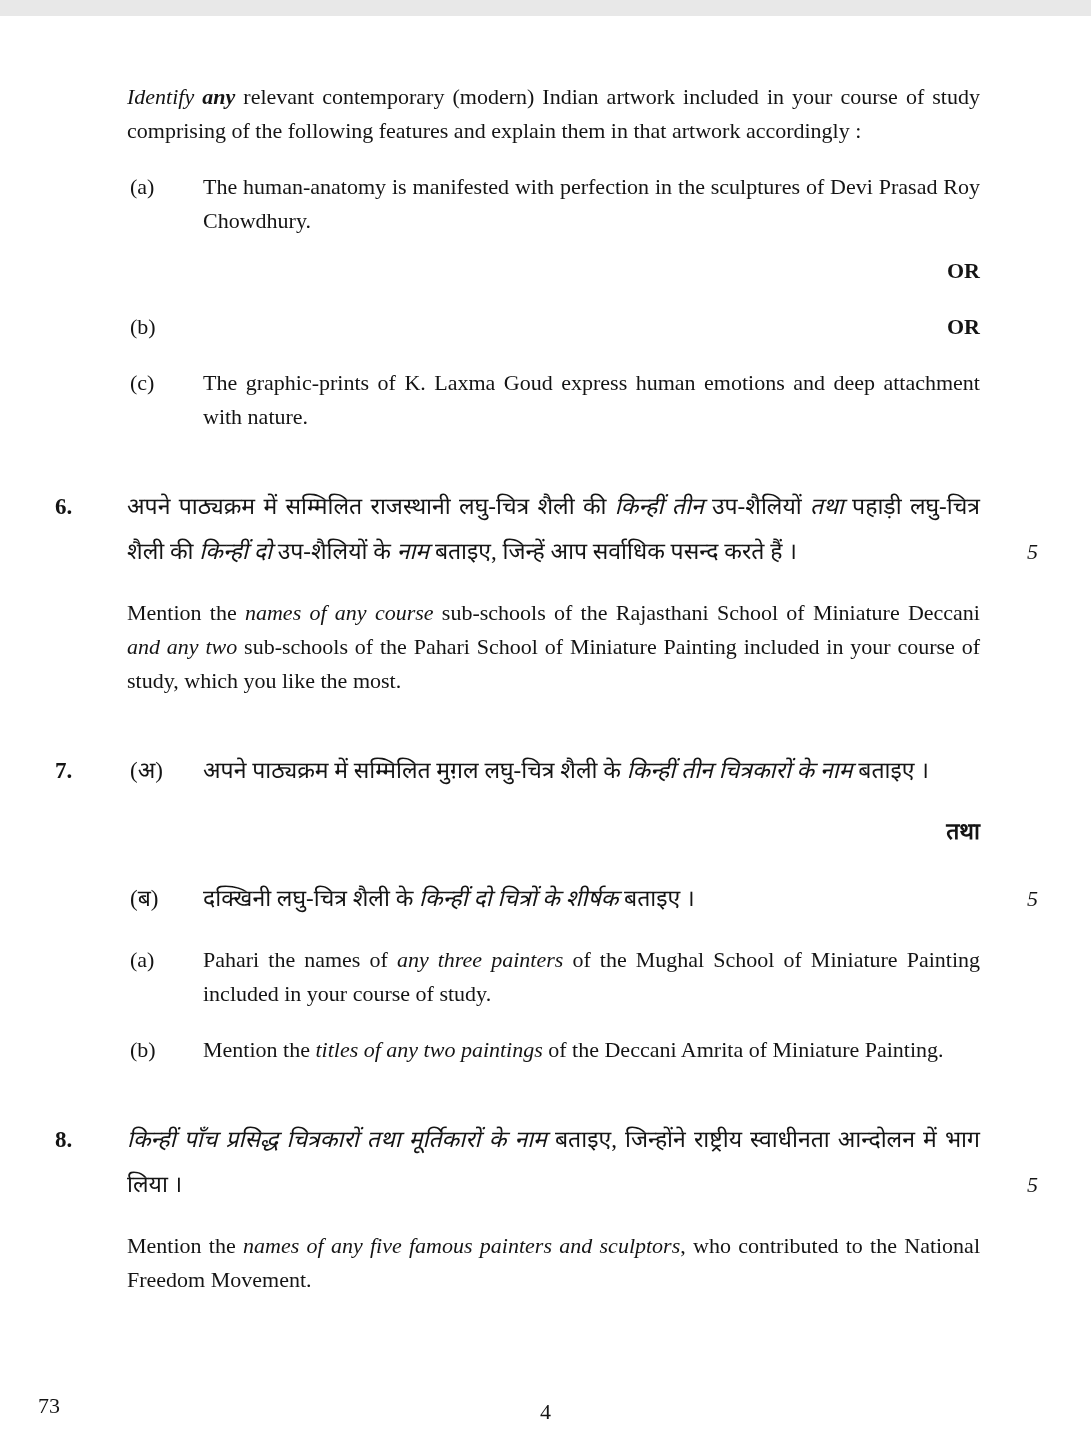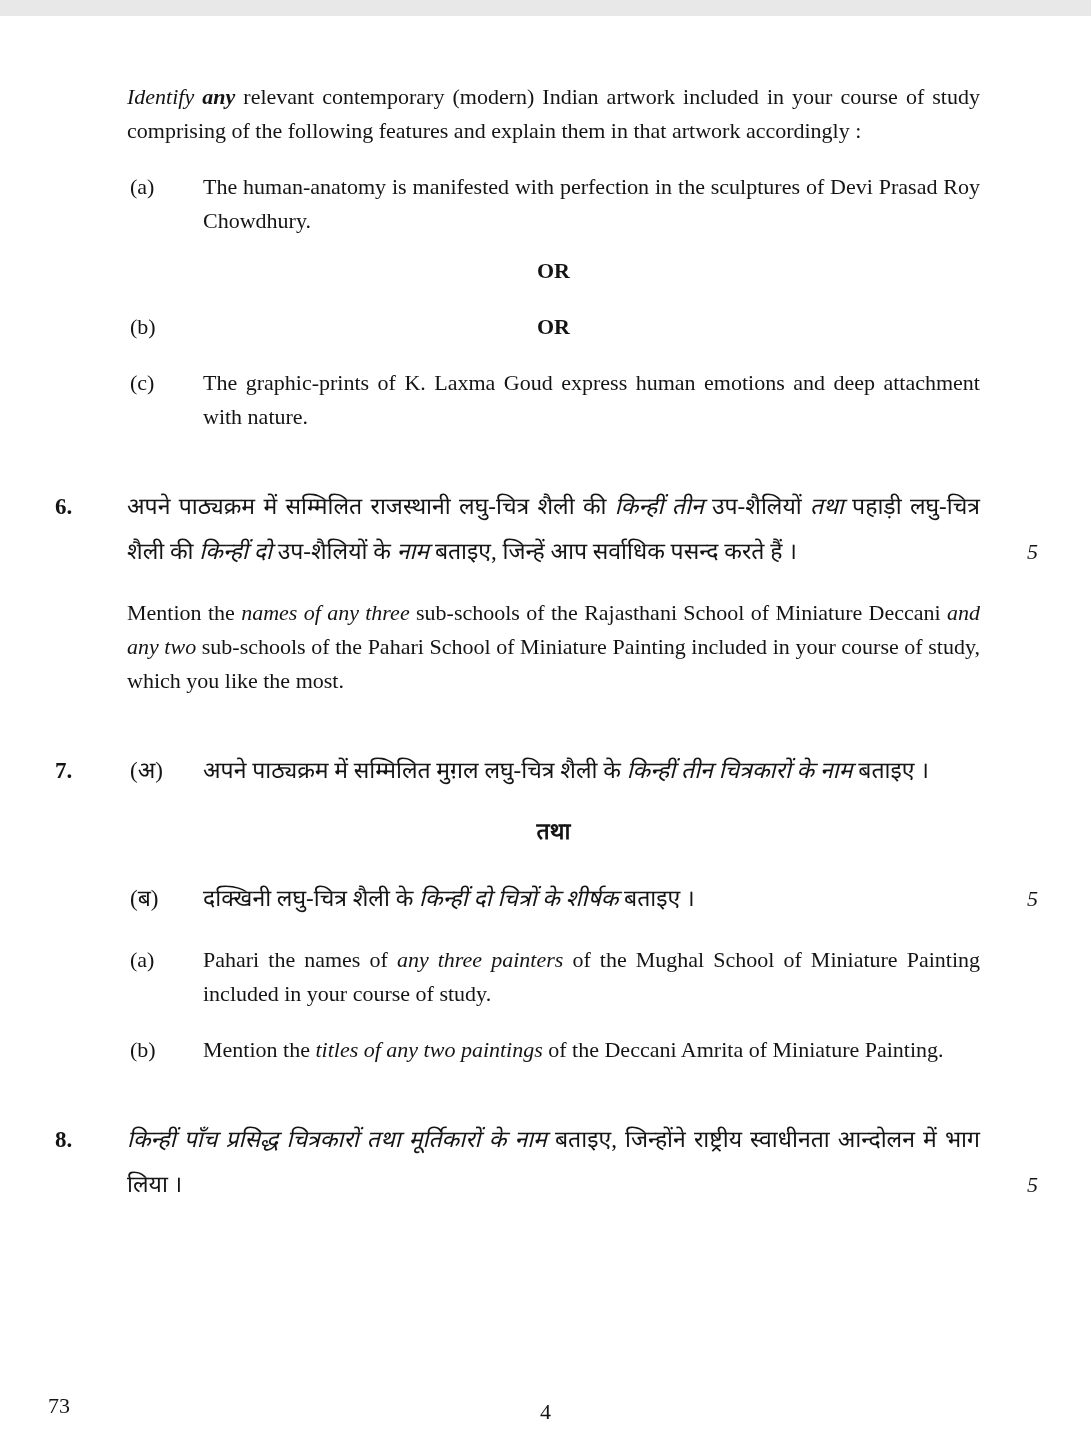--- a/index.html
+++ b/index.html
@@ -21,21 +21,21 @@
     top:64px;
     width:853px;
   }
   .block{
     position:relative;
     text-align:justify;
     margin-top:22px;
   }
   .content > .block:first-child{margin-top:0;}
   .block.center{
-    text-align:center;
+    text-align:right;
     margin-top:16px;
     font-weight:bold;
   }
   .block.has-num{margin-top:50px;}
   .block.hi{
     font-size:23px;
     line-height:45px;
   }
   .num{
     position:absolute;
@@ -55,21 +55,21 @@
     right:-58px;
     bottom:5px;
     font-style:italic;
     font-size:22px;
     line-height:34px;
   }
   .b{font-weight:bold;}
   .i{font-style:italic;}
   .footer-left{
     position:absolute;
-    left:48px;
+    left:38px;
     bottom:38px;
     font-size:22px;
   }
   .footer-center{
     position:absolute;
     left:0;
     right:0;
     bottom:32px;
     text-align:center;
     font-size:22px;
@@ -80,23 +80,24 @@
 
 <div class="page">
   <div class="content" id="doc">
       <div class="block para"><span class="i">Identify </span><span class="b i">any</span><span> relevant contemporary (modern) Indian artwork included in your course of study comprising of the following features and explain them in that artwork accordingly :</span></div>
       <div class="block sub"><span class="sub-label">(a)</span><span>The human-anatomy is manifested with perfection in the sculptures of Devi Prasad Roy Chowdhury.</span></div>
       <div class="block center"><span class="b">OR</span></div>
       <div class="block sub"><span class="sub-label">(b)</span></div>
       <div class="block center"><span class="b">OR</span></div>
       <div class="block sub"><span class="sub-label">(c)</span><span>The graphic-prints of K. Laxma Goud express human emotions and deep attachment with nature.</span></div>
       <div class="block para hi has-num"><span class="num">6.</span><span>अपने पाठ्यक्रम में सम्मिलित राजस्थानी लघु-चित्र शैली की </span><span class="i">किन्हीं तीन</span><span> उप-शैलियों </span><span class="i">तथा</span><span> पहाड़ी लघु-चित्र शैली की </span><span class="i">किन्हीं दो</span><span> उप-शैलियों के </span><span class="i">नाम</span><span>  बताइए, जिन्हें आप सर्वाधिक पसन्द करते हैं ।</span><span class="marks">5</span></div>
-      <div class="block para"><span>Mention the </span><span class="i">names of any three</span><span> sub-schools of the Rajasthani School of Miniature Deccani </span><span class="i">and any two</span><span> sub-schools of the Pahari School of Miniature Painting included in your course of study, which you like the most.</span></div>
+      <div class="block para"><span>Mention the </span><span class="i">names of any course</span><span> sub-schools of the Rajasthani School of Miniature Deccani </span><span class="i">and any two</span><span> sub-schools of the Pahari School of Miniature Painting included in your course of study, which you like the most.</span></div>
       <div class="block sub hi has-num"><span class="num">7.</span><span class="sub-label">(अ)</span><span>अपने पाठ्यक्रम में सम्मिलित मुग़ल लघु-चित्र शैली के </span><span class="i">किन्हीं तीन चित्रकारों के नाम</span><span> बताइए ।</span></div>
       <div class="block center hi"><span class="b">तथा</span></div>
       <div class="block sub hi"><span class="sub-label">(ब)</span><span>दक्खिनी लघु-चित्र शैली के </span><span class="i">किन्हीं दो चित्रों के शीर्षक</span><span>  बताइए ।</span><span class="marks">5</span></div>
       <div class="block sub"><span class="sub-label">(a)</span><span>Pahari the names of </span><span class="i">any three painters</span><span> of the Mughal School of Miniature Painting included in your course of study.</span></div>
       <div class="block sub"><span class="sub-label">(b)</span><span>Mention the </span><span class="i">titles of any two paintings</span><span> of the Deccani Amrita of Miniature Painting.</span></div>
       <div class="block para hi has-num"><span class="num">8.</span><span class="i">किन्हीं पाँच प्रसिद्ध चित्रकारों तथा मूर्तिकारों के नाम</span><span> बताइए, जिन्होंने राष्ट्रीय स्वाधीनता आन्दोलन में भाग लिया ।</span><span class="marks">5</span></div>
+      <div class="block para"><span>Mention the </span><span class="i">names of any five famous painters and sculptors</span><span>, who contributed to the National Freedom Movement.</span></div>
     </div>
   <div class="footer-left">73</div>
   <div class="footer-center">4</div>
 </div>
 
 </body></html>

